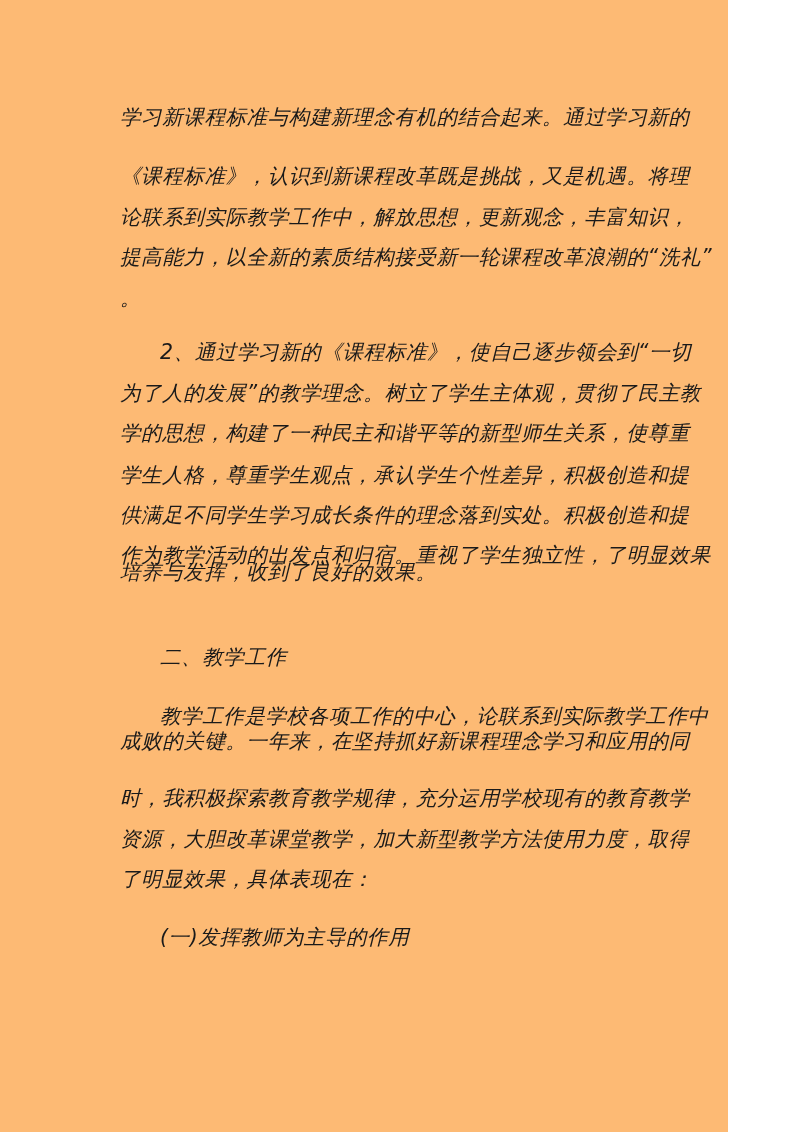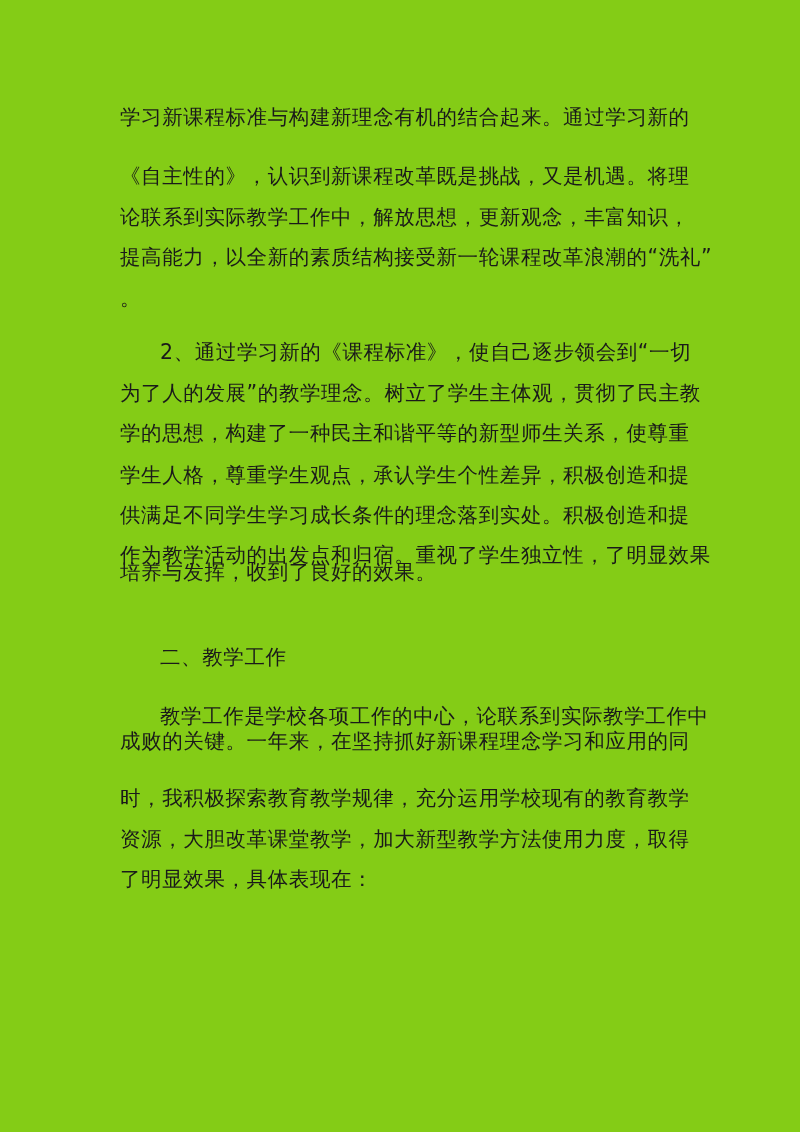--- a/index.html
+++ b/index.html
@@ -12,44 +12,45 @@
       height: 1132px;
       position: relative;
       overflow: hidden;
       font-family: "DejaVu Sans", "Liberation Sans", sans-serif;
       color: #1a1a1a;
     }
     .page {
       position: absolute;
       left: 0;
       top: 0;
-      width: 800px;
+      width: 728px;
       height: 1132px;
-      background: #84cc16;
+      background: #fdba74;
+      font-style: italic;
     }
     .line {
       position: absolute;
       left: 120px;
       font-size: 20.5px;
       line-height: 26px;
       white-space: nowrap;
       letter-spacing: 0.6px;
     }
     .indent {
       left: 160px;
     }
   </style>
 </head>
 <body>
 
 <div class="page">
 
   <div>
     <div class="line" style="top:104px">学习新课程标准与构建新理念有机的结合起来。通过学习新的</div>
-    <div class="line" style="top:163px">《自主性的》，认识到新课程改革既是挑战，又是机遇。将理</div>
+    <div class="line" style="top:163px">《课程标准》，认识到新课程改革既是挑战，又是机遇。将理</div>
     <div class="line" style="top:204px">论联系到实际教学工作中，解放思想，更新观念，丰富知识，</div>
     <div class="line" style="top:244px">提高能力，以全新的素质结构接受新一轮课程改革浪潮的“洗礼”</div>
     <div class="line" style="top:285px">。</div>
   </div>
 
   <div>
     <div class="line indent" style="top:339px">2、通过学习新的《课程标准》，使自己逐步领会到“一切</div>
     <div class="line" style="top:380px">为了人的发展”的教学理念。树立了学生主体观，贯彻了民主教</div>
     <div class="line" style="top:420px">学的思想，构建了一种民主和谐平等的新型师生关系，使尊重</div>
     <div class="line" style="top:462px">学生人格，尊重学生观点，承认学生个性差异，积极创造和提</div>
@@ -61,14 +62,15 @@
   <div class="line indent" style="top:644px">二、教学工作</div>
 
   <div>
     <div class="line indent" style="top:703px">教学工作是学校各项工作的中心，论联系到实际教学工作中</div>
     <div class="line" style="top:728px">成败的关键。一年来，在坚持抓好新课程理念学习和应用的同</div>
     <div class="line" style="top:785px">时，我积极探索教育教学规律，充分运用学校现有的教育教学</div>
     <div class="line" style="top:826px">资源，大胆改革课堂教学，加大新型教学方法使用力度，取得</div>
     <div class="line" style="top:866px">了明显效果，具体表现在：</div>
   </div>
 
+  <div class="line indent" style="top:924px">(一)发挥教师为主导的作用</div>
 
 </div>
 
 </body></html>

